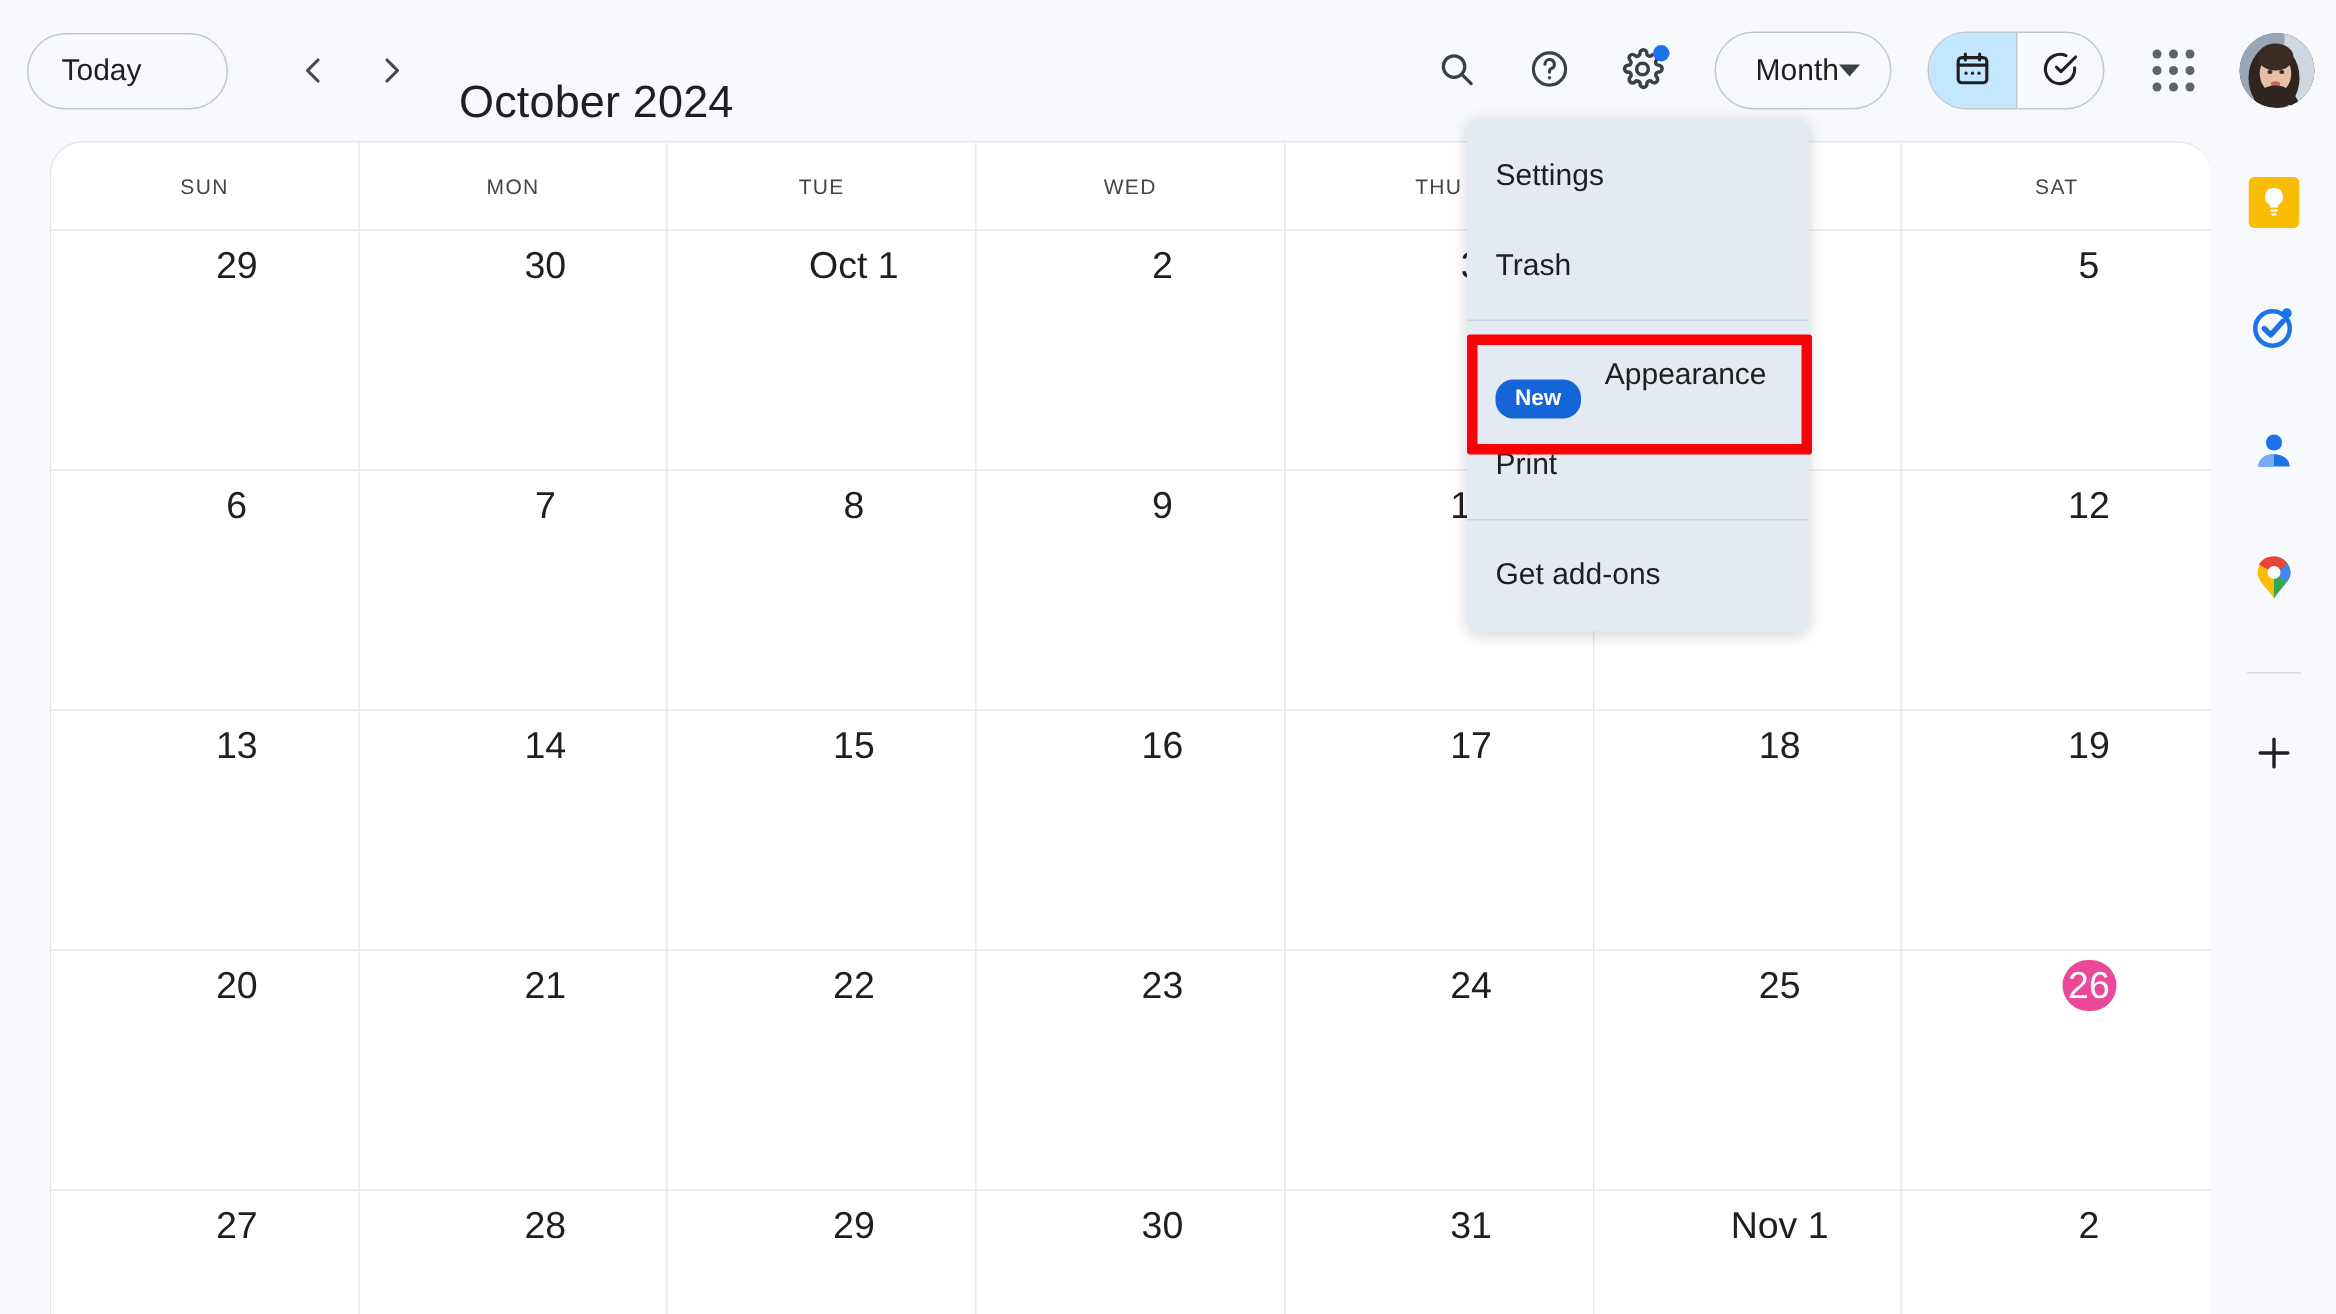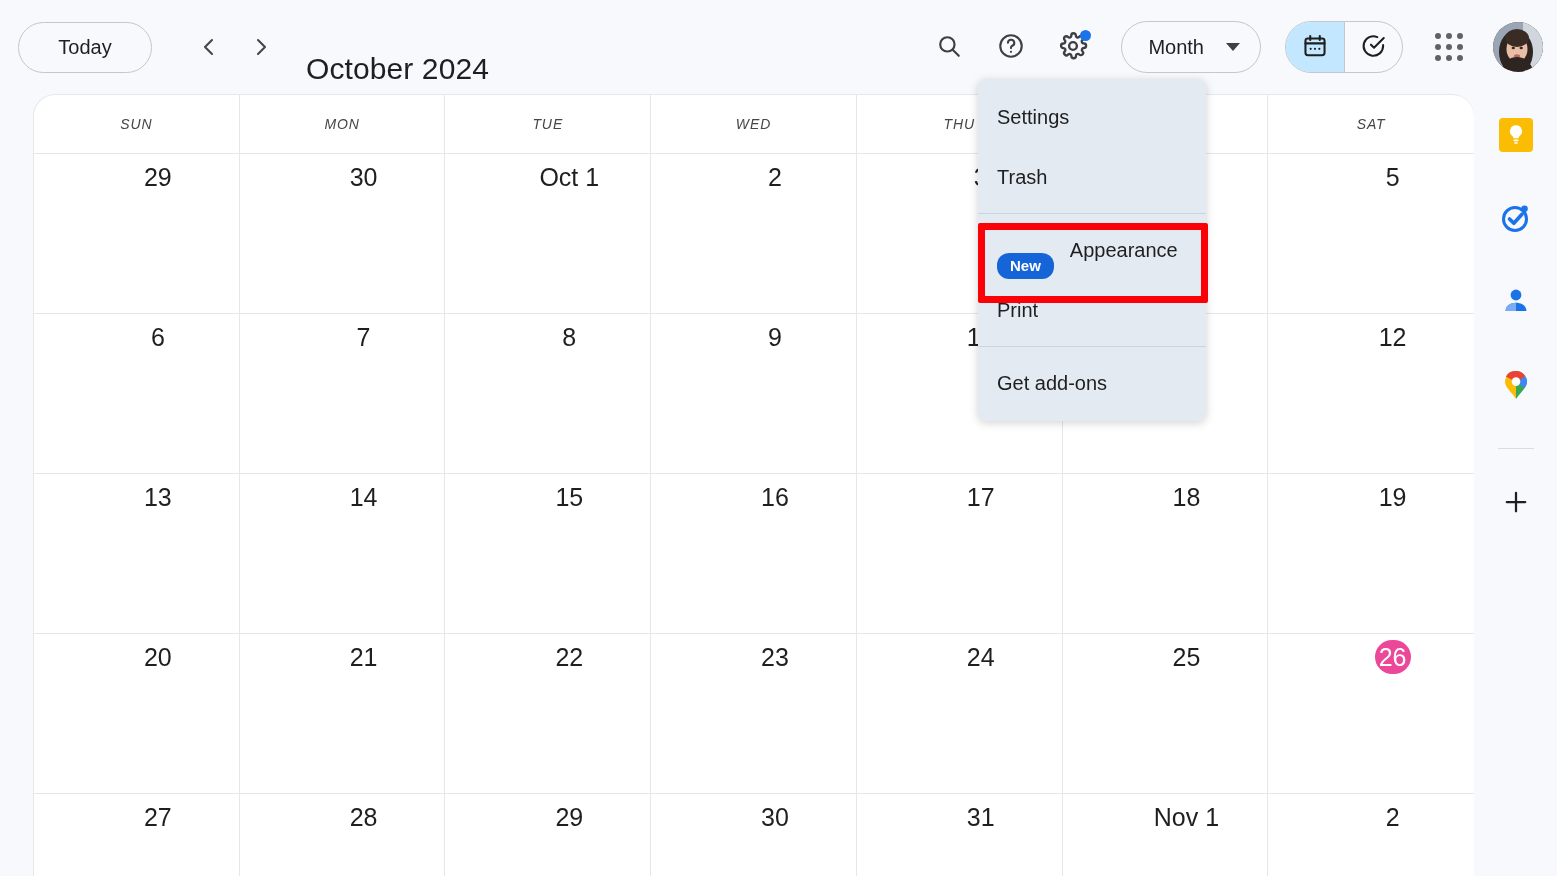--- a/index.html
+++ b/index.html
@@ -37,21 +37,20 @@
     min-width: 134px;
     padding: 0 22px;
     border: 1px solid #c3c7cf;
     border-radius: 26px;
     background: #f8f9fd;
     color: #1f1f1f;
     font-size: 20px;
     font-family: "Liberation Sans", sans-serif;
     display: flex;
     align-items: center;
-    justify-content: center;
     cursor: pointer;
   }
 
   .nav-arrows {
     display: flex;
     align-items: center;
     margin-left: 36px;
     gap: 10px;
   }
   .nav-arrow {
@@ -107,21 +106,20 @@
 
   .view-select {
     margin-left: 24px;
     height: 52px;
     padding: 0 20px 0 26px;
     border: 1px solid #c3c7cf;
     border-radius: 26px;
     background: #f8f9fd;
     display: flex;
     align-items: center;
-    gap: 22px;
     cursor: pointer;
   }
   .view-select .vs-label {
     font-size: 20px;
     color: #1f1f1f;
   }
   .caret {
     width: 0; height: 0;
     border-left: 7px solid transparent;
     border-right: 7px solid transparent;
@@ -203,21 +201,20 @@
     height: 58px;
   }
   .cal-head .hcell {
     display: flex;
     align-items: center;
     justify-content: center;
     font-size: 14px;
     letter-spacing: 0.9px;
     color: #444746;
     border-right: 1px solid #e6e7ea;
-    font-style: italic;
   }
   .cal-head .hcell:last-child { border-right: none; }
 
   .cal-body {
     display: grid;
     grid-template-columns: repeat(7, 1fr);
     grid-auto-rows: 160px;
   }
   .daycell {
     border-right: 1px solid #e6e7ea;

